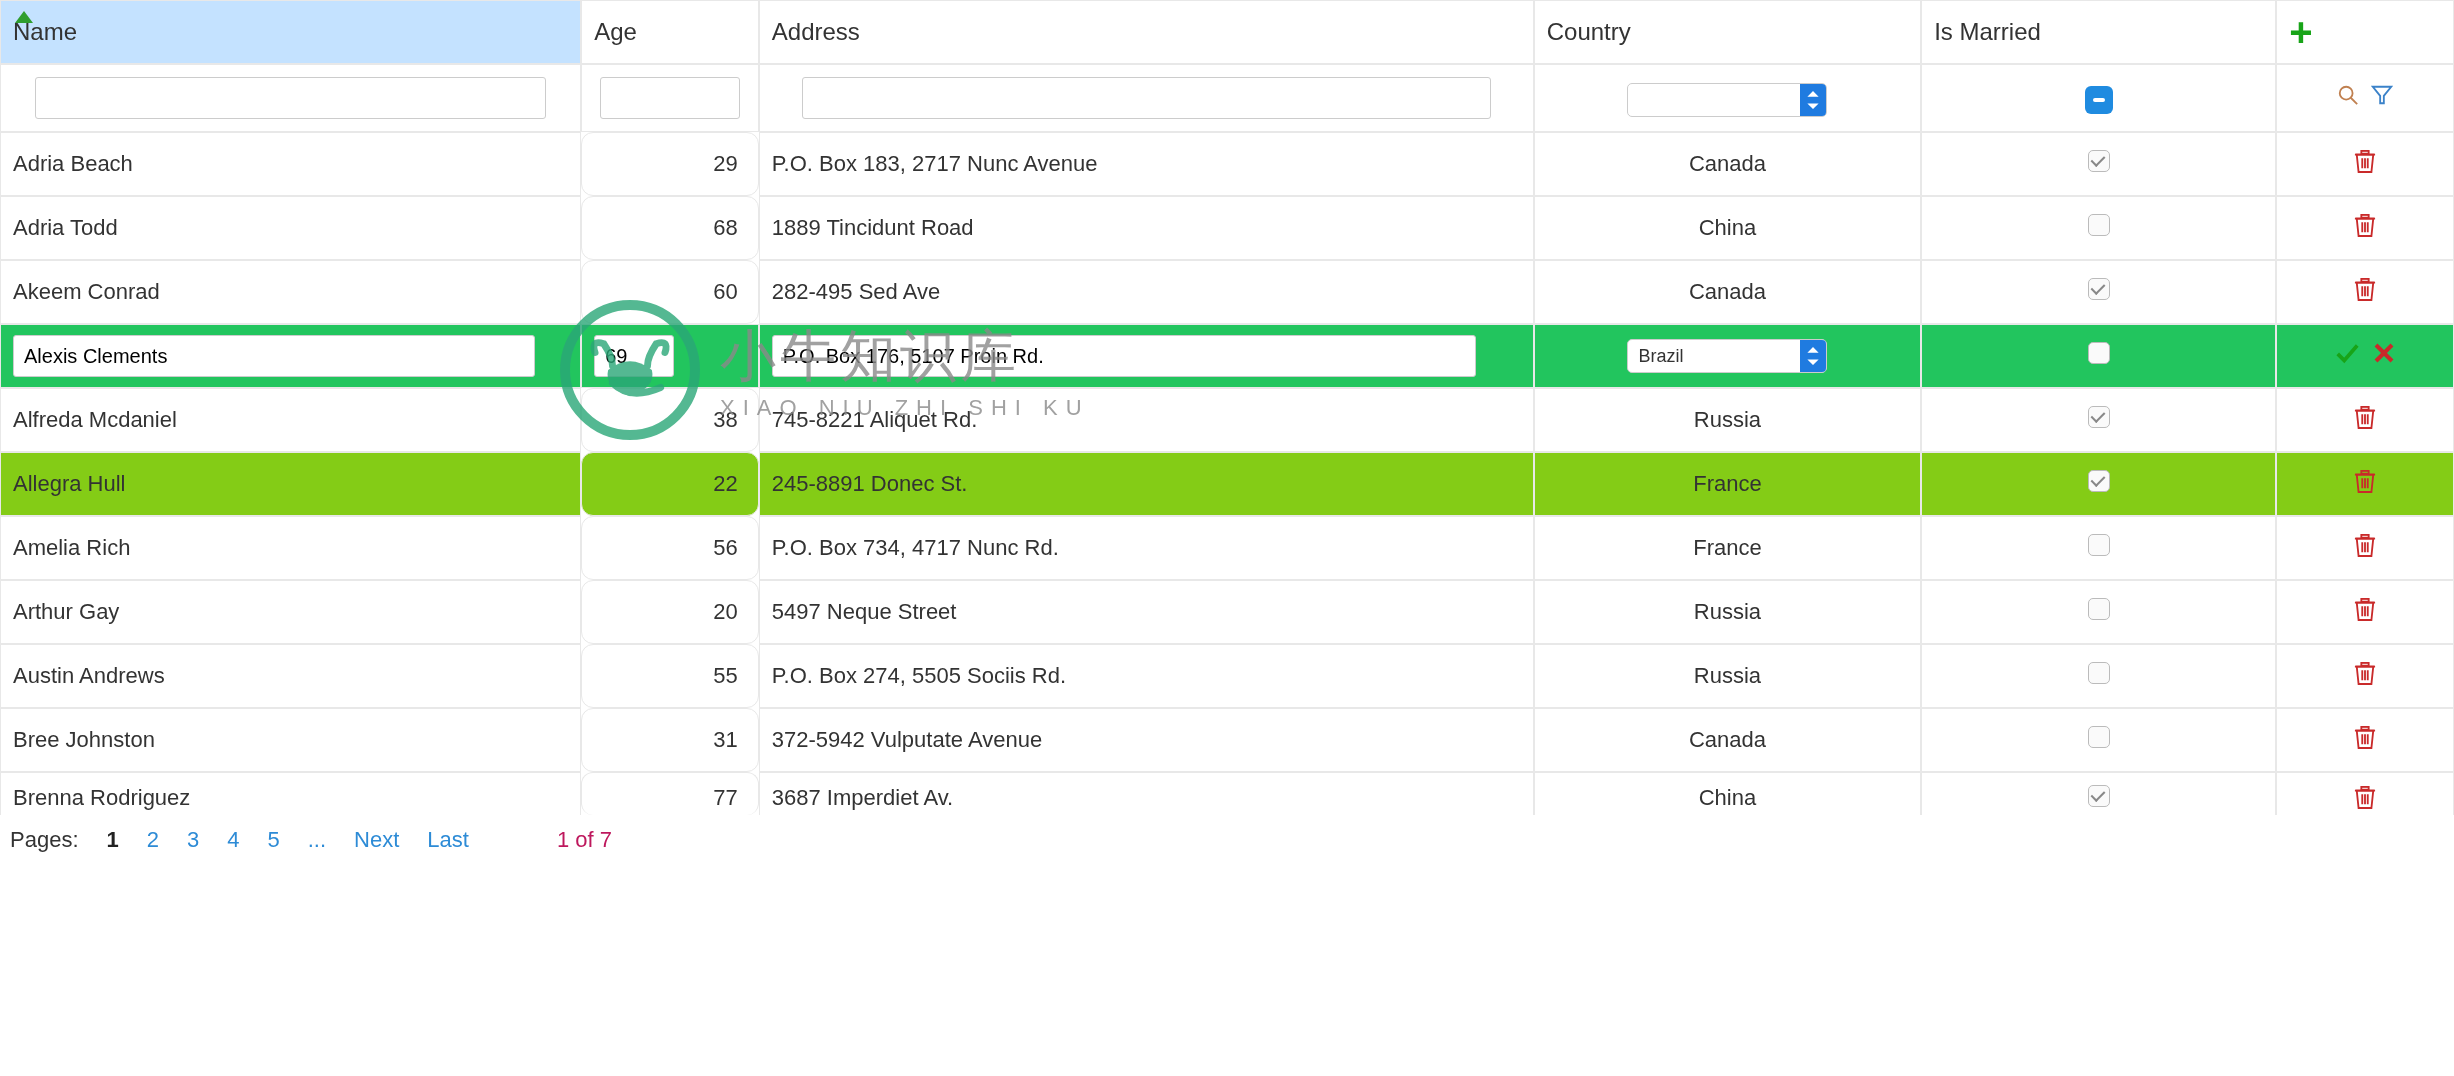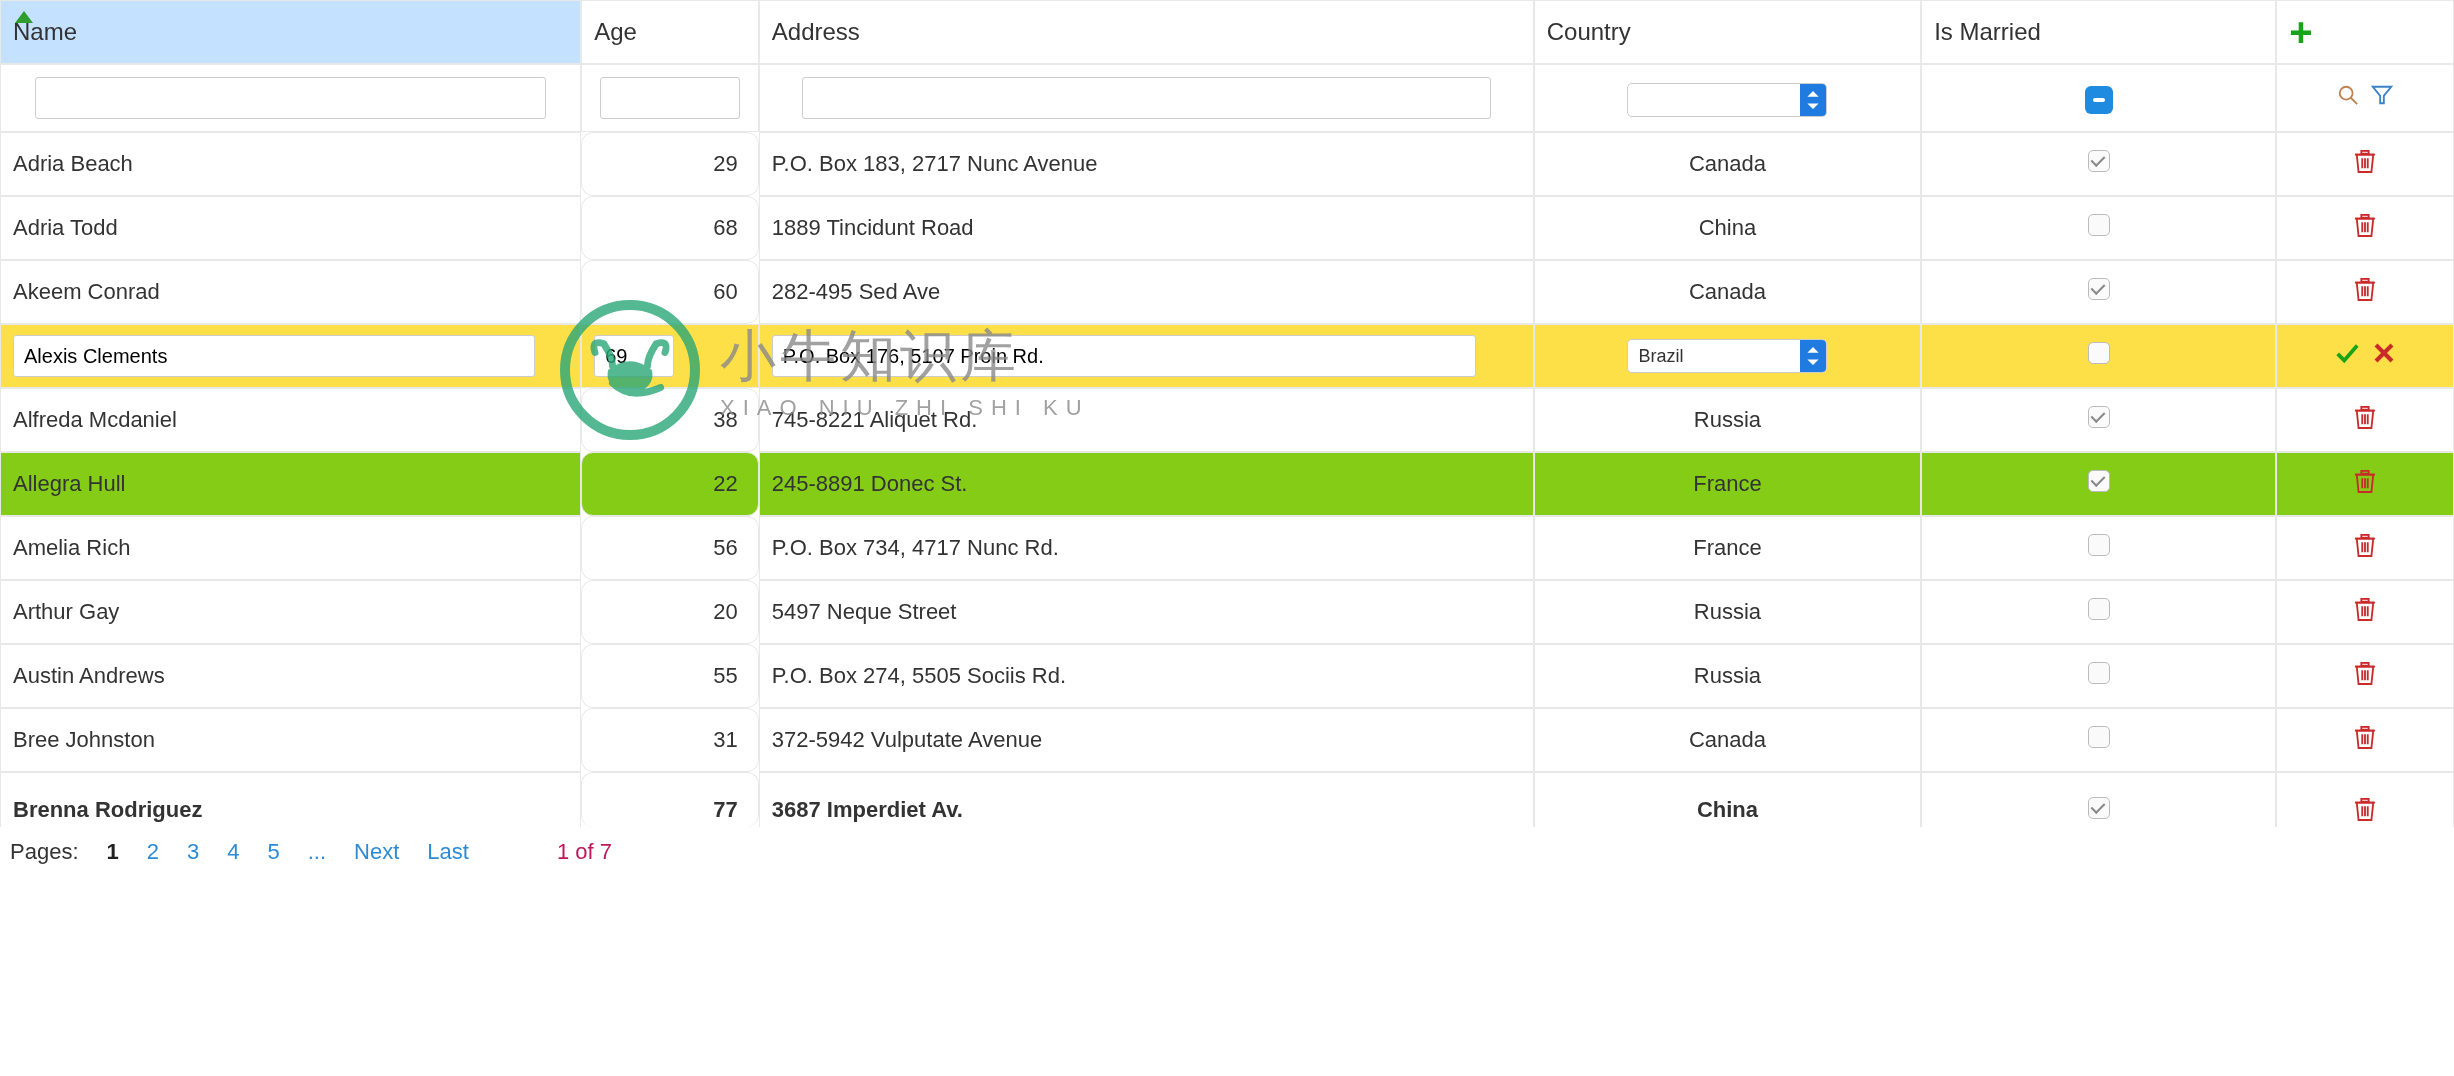--- a/index.html
+++ b/index.html
@@ -115,41 +115,40 @@
   width:6px;height:11px;
   border:solid #888;
   border-width:0 2px 2px 0;
   transform:rotate(45deg);
 }
 
 .trash-icon svg { width:22px; height:24px; fill:#c92a2a; }
 .confirm-icon svg { width:26px;height:26px; stroke:#18a418; stroke-width:4; fill:none; }
 .cancel-icon svg { width:24px;height:24px; stroke:#c92a2a; stroke-width:4; fill:none; }
 
-tr.edit-row td { background:#fde047; }
+tr.edit-row td { background:#22c55e; }
 tr.selected-row td { background:#84cc16; }
 
 .edit-row input[type=text]{
   width: 94%;
   height: 42px;
   border:1px solid #ccc;
   border-radius:3px;
   padding:4px 10px;
   font-size:20px;
 }
 .edit-row .select-wrap { width: 200px; }
 
 .partial-row td {
   border-bottom: none;
   height: 40px;
-  padding-top: 24px;
+  padding-top: 12px;
   padding-bottom: 0;
   vertical-align: top;
   overflow: hidden;
-  font-weight: bold;
 }
 
 .pager {
   padding: 12px 10px;
   font-size: 22px;
   display: flex;
   align-items: center;
   gap: 28px;
 }
 .pager .label { color:#333; }

